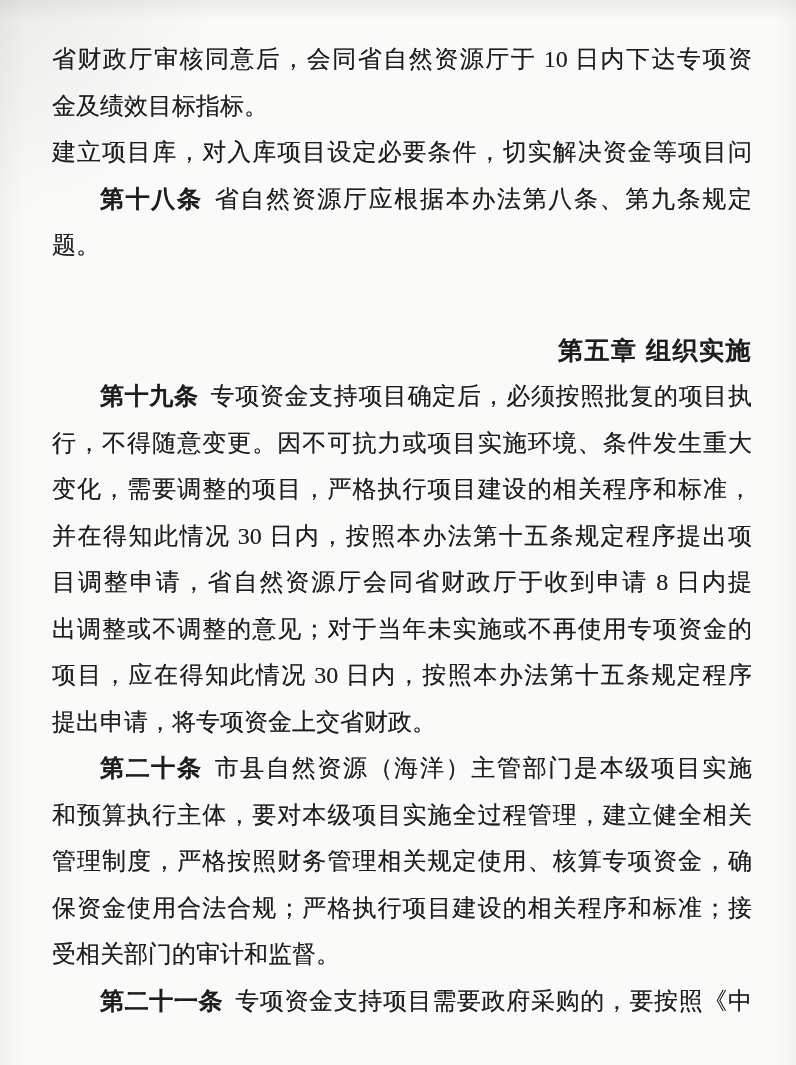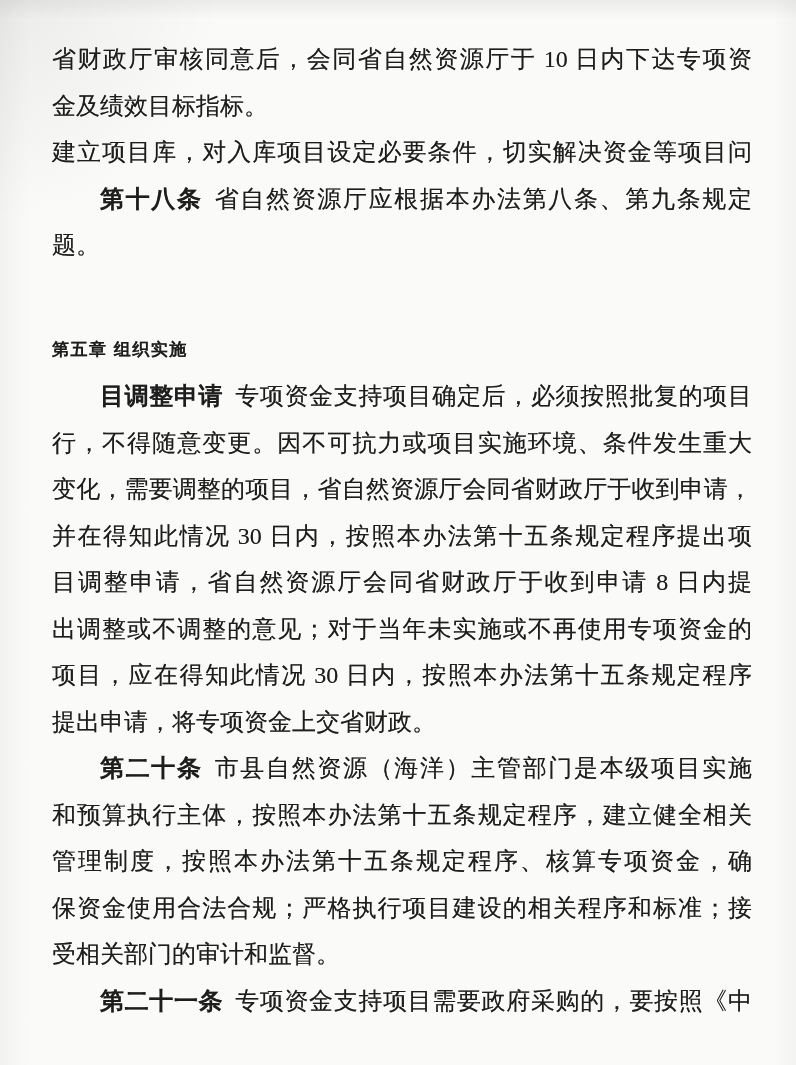--- a/index.html
+++ b/index.html
@@ -44,47 +44,47 @@
     text-indent: 48px;
   }
   .article-no {
     font-weight: bold;
     margin-right: 0.5em;
   }
   .chapter {
     height: 46.5px;
     line-height: 46.5px;
     margin-top: 58px;
-    text-align: left;
+    text-align: right;
     font-family: "Liberation Sans", "DejaVu Sans", sans-serif;
     font-weight: bold;
-    font-size: 17px;
+    font-size: 25px;
     letter-spacing: 1.5px;
     text-shadow: 0 0 0.5px rgba(30,30,30,0.5);
   }
 </style>
 </head>
 <body>
 
 <div class="page" style="color: rgb(29, 29, 29);">
   <div class="content">
       <div class="line fill">省财政厅审核同意后，会同省自然资源厅于 10 日内下达专项资</div>
       <div class="line">金及绩效目标指标。</div>
       <div class="line fill">建立项目库，对入库项目设定必要条件，切实解决资金等项目问</div>
       <div class="line fill indent"><span class="article-no">第十八条</span>省自然资源厅应根据本办法第八条、第九条规定</div>
       <div class="line">题。</div>
       <div class="chapter">第五章 组织实施</div>
-      <div class="line fill indent"><span class="article-no">目调整申请</span>专项资金支持项目确定后，必须按照批复的项目执</div>
+      <div class="line fill indent"><span class="article-no">第十九条</span>专项资金支持项目确定后，必须按照批复的项目执</div>
       <div class="line fill">行，不得随意变更。因不可抗力或项目实施环境、条件发生重大</div>
-      <div class="line fill">变化，需要调整的项目，省自然资源厅会同省财政厅于收到申请，</div>
+      <div class="line fill">变化，需要调整的项目，严格执行项目建设的相关程序和标准，</div>
       <div class="line fill">并在得知此情况 30 日内，按照本办法第十五条规定程序提出项</div>
       <div class="line fill">目调整申请，省自然资源厅会同省财政厅于收到申请 8 日内提</div>
       <div class="line fill">出调整或不调整的意见；对于当年未实施或不再使用专项资金的</div>
       <div class="line fill">项目，应在得知此情况 30 日内，按照本办法第十五条规定程序</div>
       <div class="line">提出申请，将专项资金上交省财政。</div>
       <div class="line fill indent"><span class="article-no">第二十条</span>市县自然资源（海洋）主管部门是本级项目实施</div>
-      <div class="line fill">和预算执行主体，按照本办法第十五条规定程序，建立健全相关</div>
-      <div class="line fill">管理制度，按照本办法第十五条规定程序、核算专项资金，确</div>
+      <div class="line fill">和预算执行主体，要对本级项目实施全过程管理，建立健全相关</div>
+      <div class="line fill">管理制度，严格按照财务管理相关规定使用、核算专项资金，确</div>
       <div class="line fill">保资金使用合法合规；严格执行项目建设的相关程序和标准；接</div>
       <div class="line">受相关部门的审计和监督。</div>
       <div class="line fill indent"><span class="article-no">第二十一条</span>专项资金支持项目需要政府采购的，要按照《中</div>
     </div>
 </div>
 
 </body></html>

